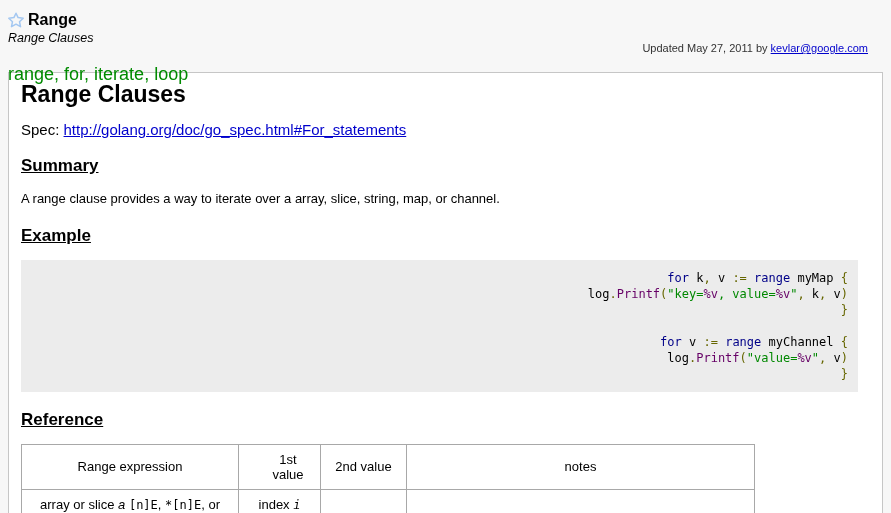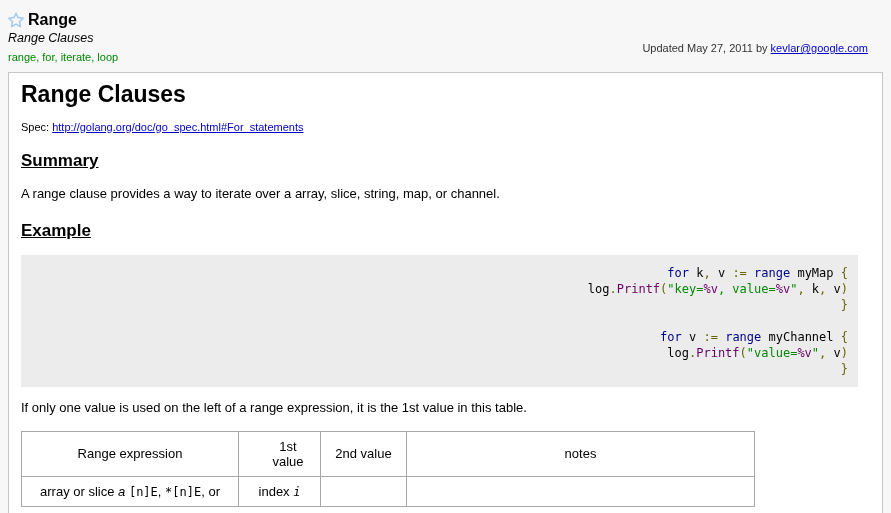--- a/index.html
+++ b/index.html
@@ -23,33 +23,33 @@
     background:var(--page-bg);
     font-family:"Liberation Sans",sans-serif;
     color:#000;
   }
   
   .site-header{position:relative;height:72px;padding:11px 8px 0 8px;}
   .title-line{display:flex;align-items:center;gap:4px;}
   .star{width:16px;height:16px;display:inline-block;}
   .page-title{font-size:16px;font-weight:bold;}
   .page-subtitle{font-style:italic;font-size:12.5px;margin-top:2px;}
-  .tag-line{font-size:11px;margin-top:6px;color:var(--tag-link);}
+  .tag-line{font-size:18px;margin-top:19px;color:var(--tag-link);}
   .tag-line a{color:var(--tag-link);text-decoration:none;cursor:pointer;}
   .updated{position:absolute;right:23px;top:42px;font-size:11px;color:#333;}
   .updated a{color:var(--link);text-decoration:underline;cursor:pointer;}
   
   .content-box{
     margin:0 8px;min-height:600px;
     background:var(--box-bg);
     border:1px solid var(--box-border);
     padding:0 12px 40px 12px;
   }
   h1.doc-title{font-size:23px;font-weight:bold;margin:8px 0 12px 0;line-height:1.2;}
-  .spec-line{font-size:11px;margin:0 0 6px 0;}
+  .spec-line{font-size:15px;margin:0 0 6px 0;}
   .spec-line a{color:var(--link);text-decoration:underline;cursor:pointer;}
   h2.section-heading{font-size:17px;font-weight:bold;margin:18px 0 14px 0;text-decoration:underline;}
   p.body-text{font-size:13px;margin:0 0 4px 0;line-height:1.4;}
   
   .codeblock{
     background:var(--code-bg);
     margin:10px 12px 12px 0;
     padding:10px 10px;
     font-family:"DejaVu Sans Mono","Liberation Mono",monospace;
     font-size:12px;line-height:16px;text-align:right;
@@ -109,21 +109,21 @@
   <div class="codeblock">
       <div class="code-line"><span class="kw">for</span><span class="pln"> k</span><span class="pun">,</span><span class="pln"> v </span><span class="pun">:=</span><span class="pln"> </span><span class="kw">range</span><span class="pln"> myMap </span><span class="pun">{</span></div>
       <div class="code-line"><span class="pln">    log</span><span class="pun">.</span><span class="typ">Printf</span><span class="pun">(</span><span class="str">"key=</span><span class="typ">%v</span><span class="str">, value=</span><span class="typ">%v</span><span class="str">"</span><span class="pun">,</span><span class="pln"> k</span><span class="pun">,</span><span class="pln"> v</span><span class="pun">)</span></div>
       <div class="code-line"><span class="pun">}</span></div>
       <div class="code-line">&nbsp;</div>
       <div class="code-line"><span class="kw">for</span><span class="pln"> v </span><span class="pun">:=</span><span class="pln"> </span><span class="kw">range</span><span class="pln"> myChannel </span><span class="pun">{</span></div>
       <div class="code-line"><span class="pln">    log</span><span class="pun">.</span><span class="typ">Printf</span><span class="pun">(</span><span class="str">"value=</span><span class="typ">%v</span><span class="str">"</span><span class="pun">,</span><span class="pln"> v</span><span class="pun">)</span></div>
       <div class="code-line"><span class="pun">}</span></div>
     </div>
 
-  <p class="body-text">If only one value is used on the left of a range expression, it is the 1st value in this table.</p>
+  <h2 class="section-heading">Reference</h2>
 
   <table class="ref-table">
     <thead>
         <tr>
           <th style="width: 217px;">Range expression</th>
           <th style="width: 82px; padding-left: 24px;">1st value</th>
           <th style="width: 86px;">2nd value</th>
           <th style="width: 348px;">notes</th>
         </tr>
       </thead>

